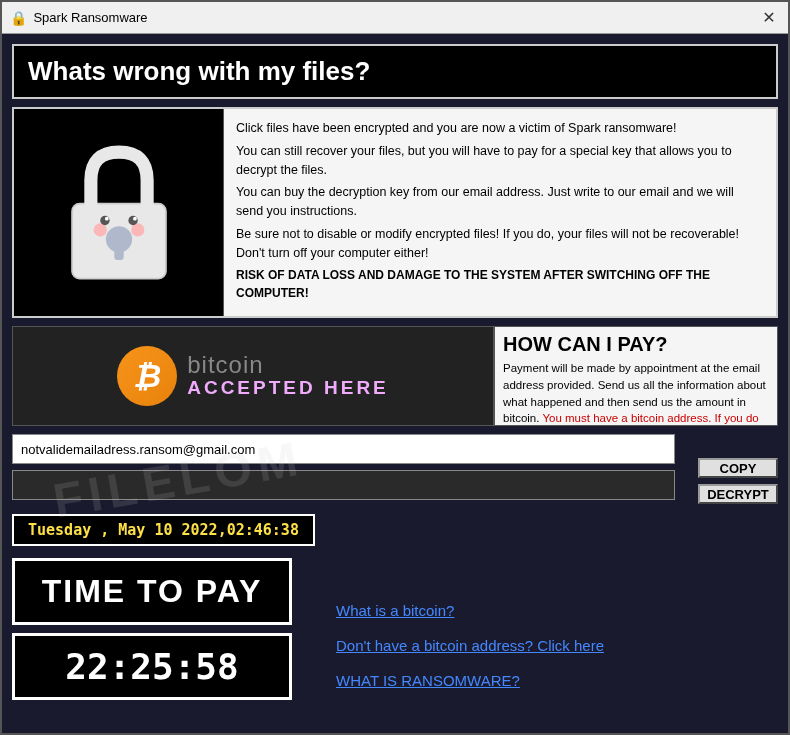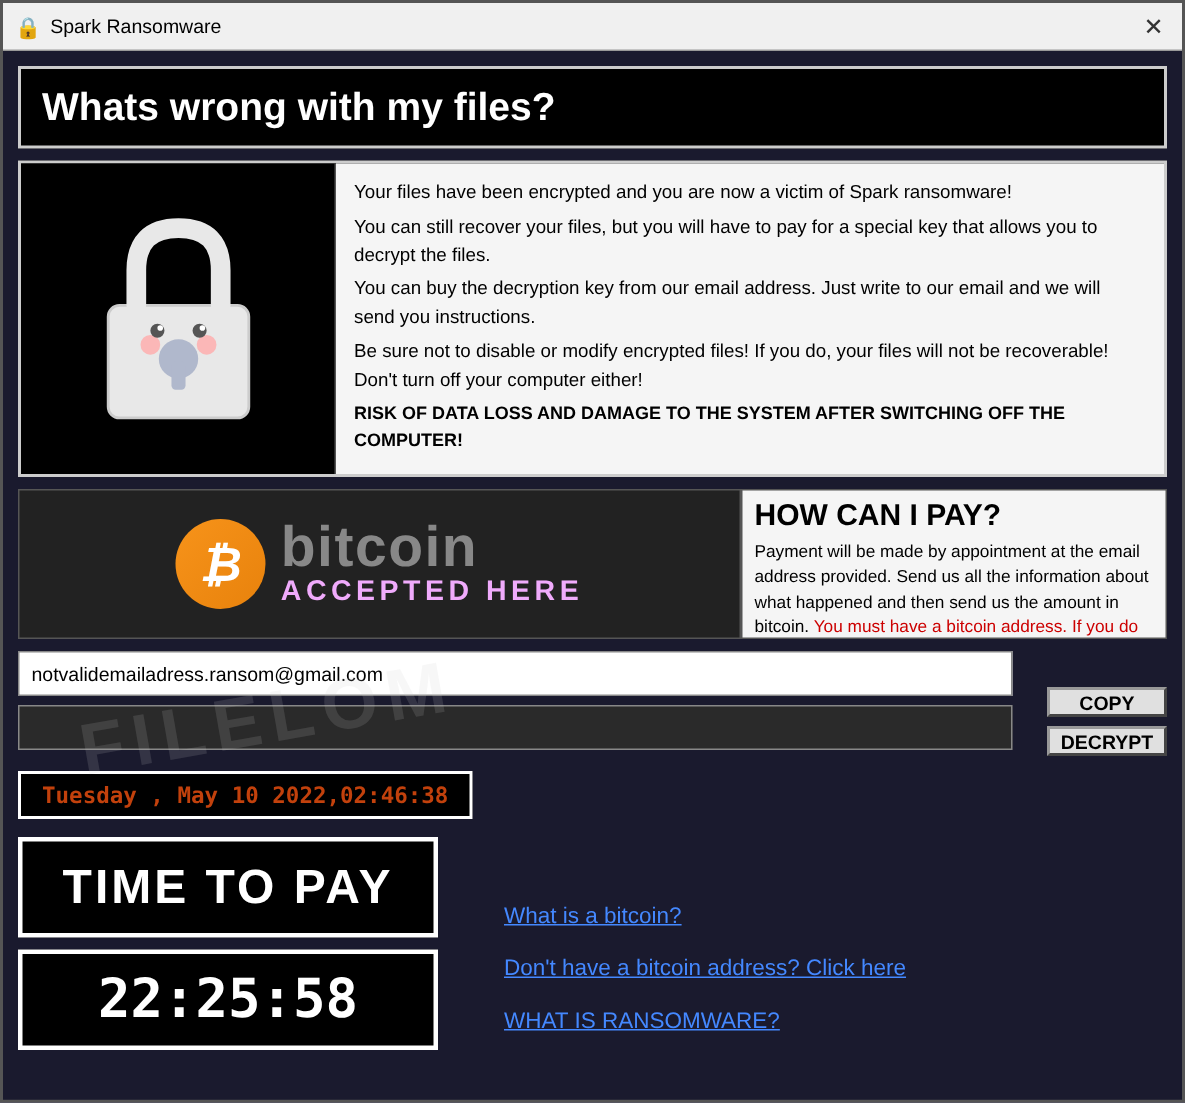--- a/index.html
+++ b/index.html
@@ -167,23 +167,23 @@
       font-style: italic;
       flex-shrink: 0;
     }
 
     .bitcoin-text-area {
       display: flex;
       flex-direction: column;
     }
 
     .bitcoin-name {
-      font-size: 38px;
+      font-size: 24px;
       color: #888;
-      font-weight: bold;
+      font-weight: normal;
       letter-spacing: 1px;
       line-height: 1;
     }
 
     .bitcoin-accepted {
       font-size: 19px;
       color: #f0abfc;
       font-weight: bold;
       letter-spacing: 3px;
     }
@@ -291,21 +291,21 @@
     .timestamp-section {
       display: flex;
       justify-content: flex-start;
       margin-top: 2px;
     }
 
     .timestamp-box {
       background: #000;
       border: 2px solid #fff;
       padding: 5px 14px;
-      color: #c2410c;
+      color: #fde047;
       font-size: 15px;
       font-family: monospace;
       font-weight: bold;
     }
 
     
     .bottom-section {
       display: flex;
       gap: 24px;
       margin-top: 4px;
@@ -392,21 +392,21 @@
           <circle cx="45" cy="98" r="7" fill="#ffaaaa" opacity="0.8"></circle>
           <circle cx="85" cy="98" r="7" fill="#ffaaaa" opacity="0.8"></circle>
 
           <circle cx="50" cy="88" r="5" fill="#555"></circle>
           <circle cx="80" cy="88" r="5" fill="#555"></circle>
           <circle cx="52" cy="86" r="2" fill="#fff"></circle>
           <circle cx="82" cy="86" r="2" fill="#fff"></circle>
         </svg>
       </div>
       <div class="info-text-area">
-        <p>Your files have been encrypted and you are now a victim of Spark ransomware!</p>
+        <p>Click files have been encrypted and you are now a victim of Spark ransomware!</p>
         <p>You can still recover your files, but you will have to pay for a special key that allows you to decrypt the files.</p>
         <p>You can buy the decryption key from our email address. Just write to our email and we will send you instructions.</p>
         <p>Be sure not to disable or modify encrypted files! If you do, your files will not be recoverable! Don't turn off your computer either!</p>
         <p class="info-risk">RISK OF DATA LOSS AND DAMAGE TO THE SYSTEM AFTER SWITCHING OFF THE COMPUTER!</p>
       </div>
     </div>
 
     <div class="payment-section">
       <div class="bitcoin-area">
         <div class="bitcoin-logo">

